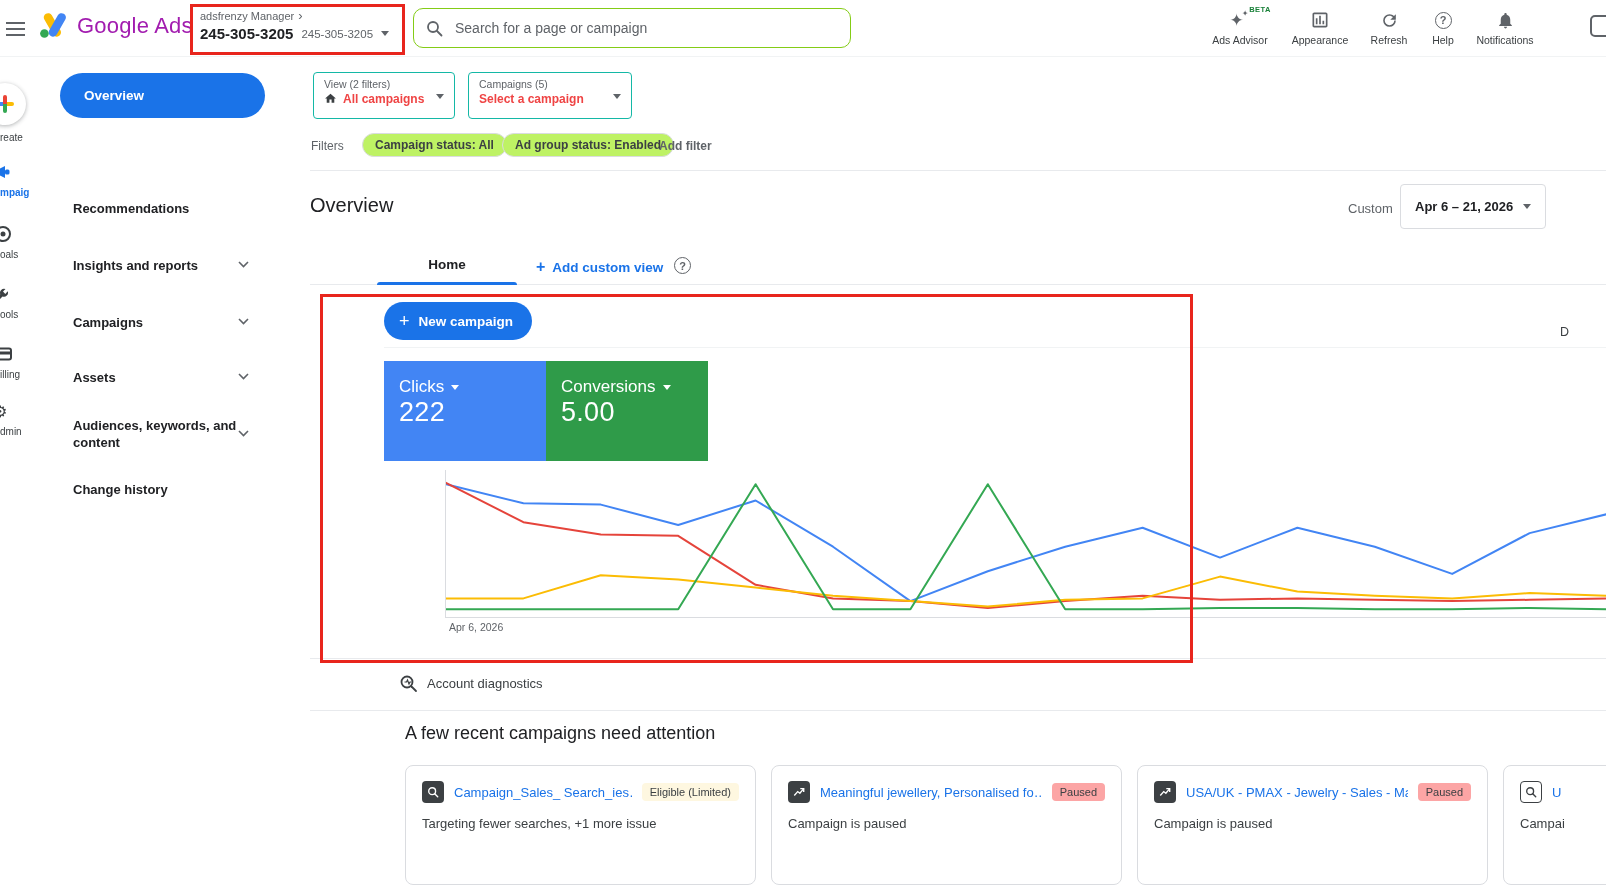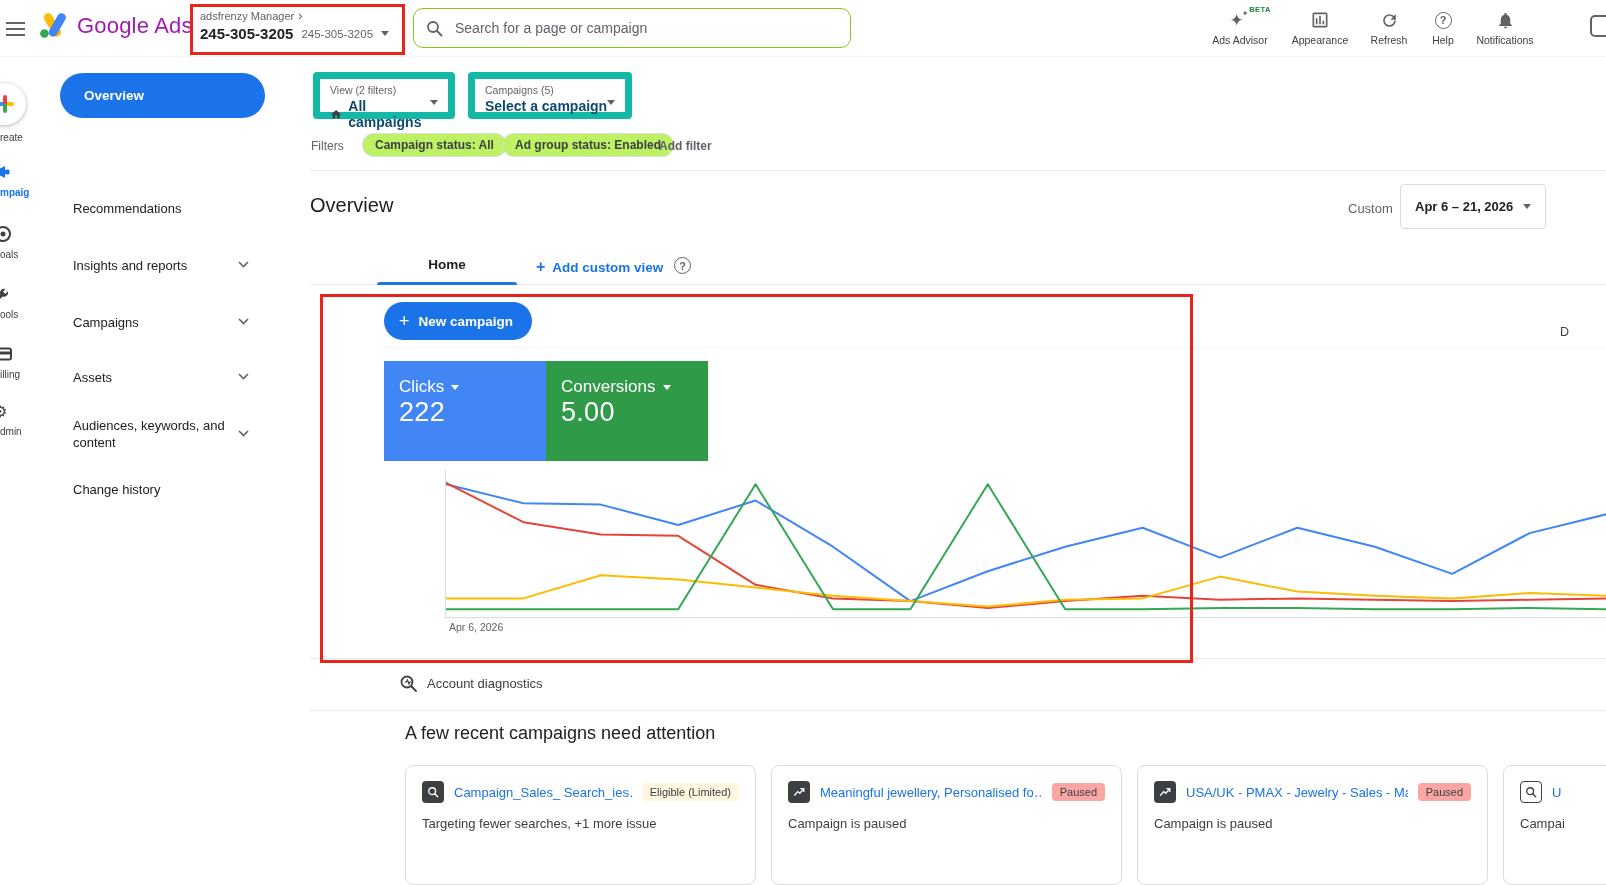--- a/index.html
+++ b/index.html
@@ -40,27 +40,27 @@
   .rail-icon { display:block; margin-left:-7px; height:20px; }
   .create-circle { position:absolute; left:-16px; top:16px; width:42px; height:42px; border-radius:50%; background:#fff; box-shadow:0 1px 4px rgba(60,64,67,.4); }
   .plus-multicolor { position:absolute; left:12px; top:12px; width:18px; height:18px; }
   .plus-multicolor .h { position:absolute; top:7px; left:0; width:18px; height:4px; border-radius:2px; background:linear-gradient(90deg,#4285f4 0 50%,#fbbc04 50% 100%); }
   .plus-multicolor .v { position:absolute; left:7px; top:0; width:4px; height:18px; border-radius:2px; background:linear-gradient(180deg,#ea4335 0 50%,#34a853 50% 100%); }
   .gear-glyph { font-size:16px; color:#3c4043; line-height:1; }
 
   
   .nav { position:absolute; left:30px; top:57px; width:280px; height:828px; background:#fff; z-index:2; }
   .overview-pill { position:absolute; left:30px; top:16px; width:205px; height:45px; border-radius:23px; background:#1a73e8; color:#fff; display:flex; align-items:center; padding-left:24px; font-size:13.5px; font-weight:700; cursor:pointer; }
-  .nav-item { position:absolute; left:43px; font-size:13px; font-weight:400; color:#202124; cursor:pointer; }
+  .nav-item { position:absolute; left:43px; font-size:13px; font-weight:700; color:#202124; cursor:pointer; }
   .nav-chev { position:absolute; left:208px; color:#5f6368; }
 
   
-  .selector-box { position:absolute; border:7px solid #14b8a6; border-radius:4px; background:#fff; padding:5px 10px 0 10px; cursor:pointer; }
+  .selector-box { position:absolute; border:1px solid #14b8a6; border-radius:4px; background:#fff; padding:5px 10px 0 10px; cursor:pointer; }
   .selector-label { font-size:10.5px; color:#5f6368; }
-  .selector-value { display:flex; align-items:center; gap:6px; margin-top:2px; font-size:14px; font-weight:700; color:#0c4a6e; }
+  .selector-value { display:flex; gap:6px; margin-top:2px; font-size:12px; font-weight:700; color:#ef4444; }
   .selector-caret { position:absolute; right:10px; top:21px; }
 
   .filters-label { position:absolute; left:311px; top:139px; font-size:12px; color:#5f6368; }
   .chip { position:absolute; top:133px; height:24px; border:1px solid #dadce0; border-radius:12px; background:#bef264; font-size:12px; font-weight:700; color:#3c4043; display:flex; align-items:center; padding:0 12px; cursor:pointer; }
   .add-filter { position:absolute; left:659px; top:139px; font-size:12px; font-weight:700; color:#5f6368; cursor:pointer; }
 
   .divider { position:absolute; height:1px; background:#e8eaed; }
 
   .page-title { position:absolute; left:310px; top:194px; font-size:20px; color:#202124; }
   .date-mode { position:absolute; left:1348px; top:201px; font-size:13px; color:#5f6368; }

